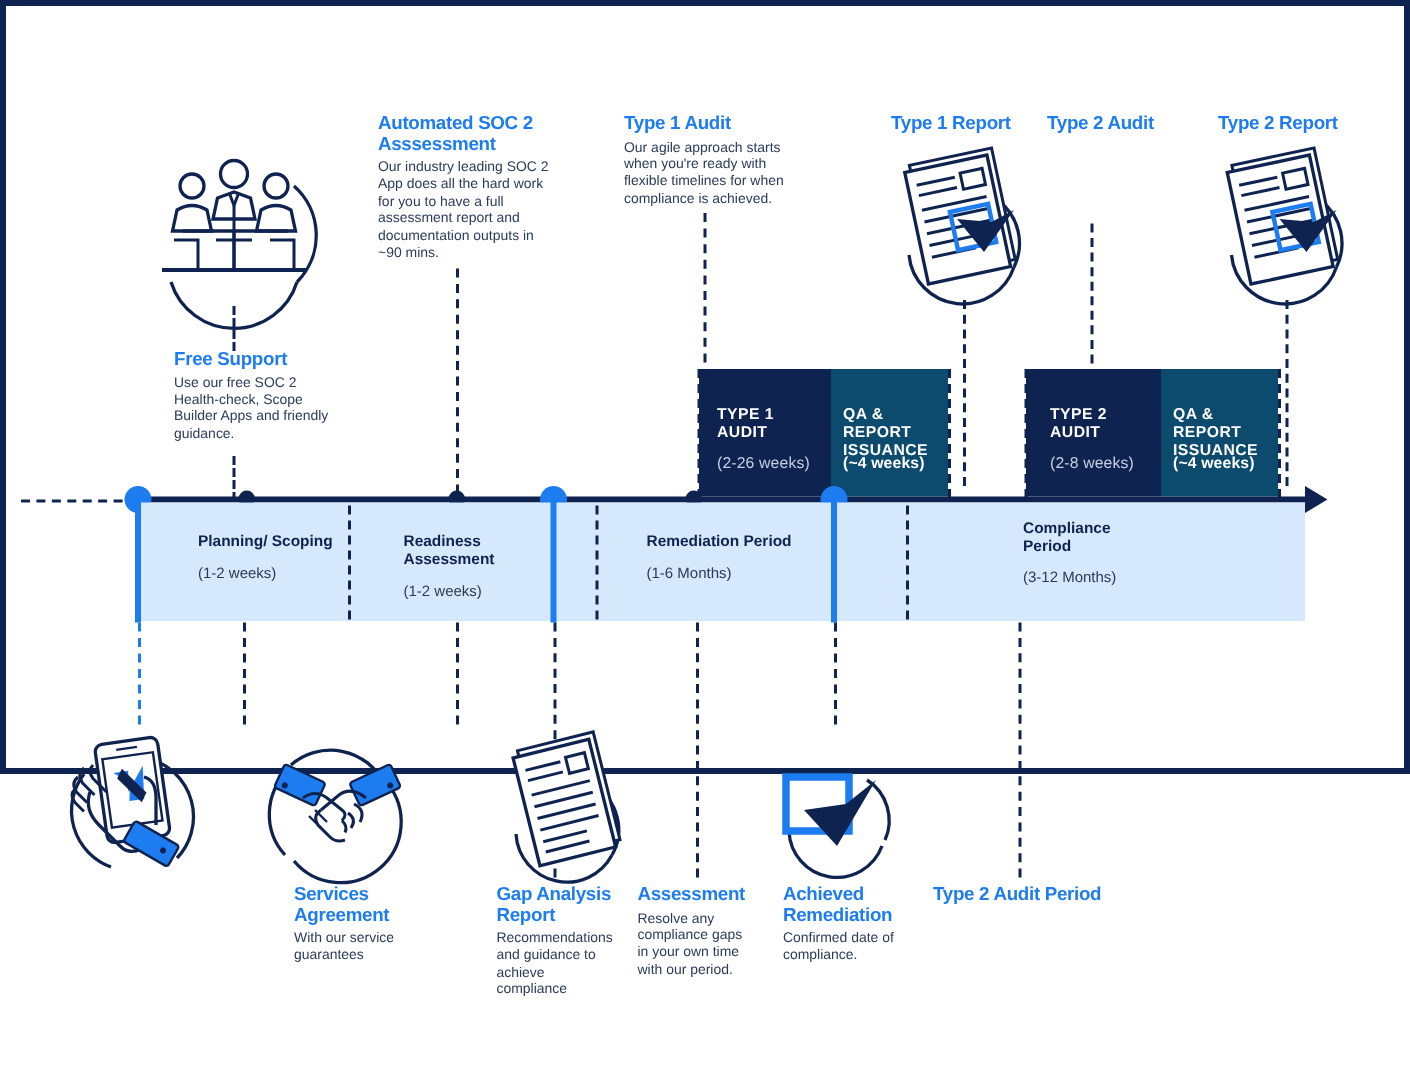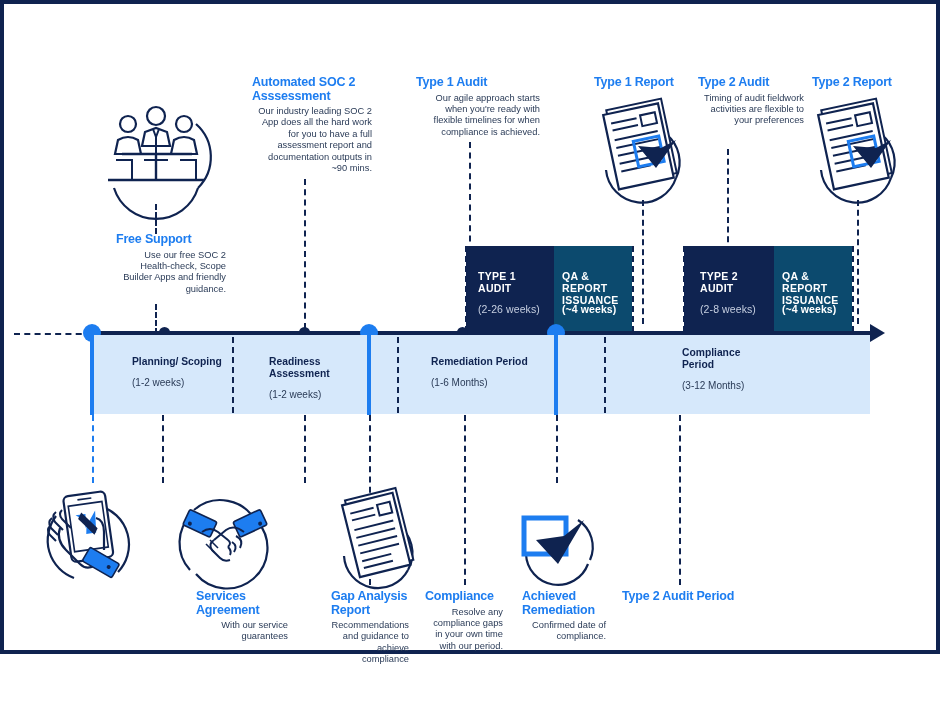--- a/index.html
+++ b/index.html
@@ -2,31 +2,31 @@
 <html><head>
 <meta charset="utf-8">
 <style>
   html,body{margin:0;padding:0;}
   body{
     width:940px;height:726px;
     background:#ffffff;
     font-family:"Liberation Sans","DejaVu Sans",sans-serif;
     overflow:hidden;
   }
-  #stage{position:relative;width:940px;height:654px;box-sizing:border-box;
+  #stage{position:relative;width:940px;height:516px;box-sizing:border-box;
     border:4px solid #0f2350;background:#fff;}
 
   
   .blk{position:absolute;}
   .blk .hd{
     color:#1d7df0;font-weight:bold;font-size:12.5px;line-height:13.5px;
     letter-spacing:-0.2px;margin:0 0 3px 0;
   }
   .blk .bd{
-    color:#2a3b57;font-size:9.3px;line-height:11.4px;margin:0;text-align:right;
+    color:#2a3b57;font-size:9.3px;line-height:11.4px;margin:0;
   }
 
   
   .axis-line{position:absolute;height:4px;background:#0f2350;}
   .axis-dash{position:absolute;height:0;border-top:2px dashed #0f2350;}
   .arrow-head{
     position:absolute;width:0;height:0;
     border-top:9px solid transparent;border-bottom:9px solid transparent;
     border-left:15px solid #0f2350;
   }
@@ -153,21 +153,20 @@
     <p class="bd">Our agile approach starts when you're ready with flexible timelines for when compliance is achieved.</p>
   </div>
   <div class="v-dash" style="left:465px;top:138px;height:110px;"></div>
 
   <div class="blk" style="left:590px;top:72px;width:110px;">
     <p class="hd">Type 1 Report</p>
   </div>
 
   <div class="blk" style="left:694px;top:72px;width:106px;">
     <p class="hd">Type 2 Audit</p>
-    <p class="bd">Timing of audit fieldwork activities are flexible to your preferences</p>
   </div>
   <div class="v-dash" style="left:723px;top:145px;height:103px;"></div>
 
   <div class="blk" style="left:808px;top:72px;width:110px;">
     <p class="hd">Type 2 Report</p>
   </div>
 
   <div class="blk" style="left:112px;top:229px;width:110px;">
     <p class="hd">Free Support</p>
     <p class="bd">Use our free SOC 2 Health-check, Scope Builder Apps and friendly guidance.</p>
@@ -326,21 +325,21 @@
     <p class="hd">Services Agreement</p>
     <p class="bd">With our service guarantees</p>
   </div>
 
   <div class="blk" style="left:327px;top:586px;width:78px;">
     <p class="hd">Gap Analysis Report</p>
     <p class="bd">Recommendations and guidance to achieve compliance</p>
   </div>
 
   <div class="blk" style="left:421px;top:586px;width:78px;">
-    <p class="hd">Compliance</p>
+    <p class="hd">Assessment</p>
     <p class="bd">Resolve any compliance gaps in your own time with our period.</p>
   </div>
 
   <div class="blk" style="left:518px;top:586px;width:84px;">
     <p class="hd">Achieved Remediation</p>
     <p class="bd">Confirmed date of compliance.</p>
   </div>
 
   <div class="blk" style="left:618px;top:586px;width:142px;">
     <p class="hd">Type 2 Audit Period</p>

